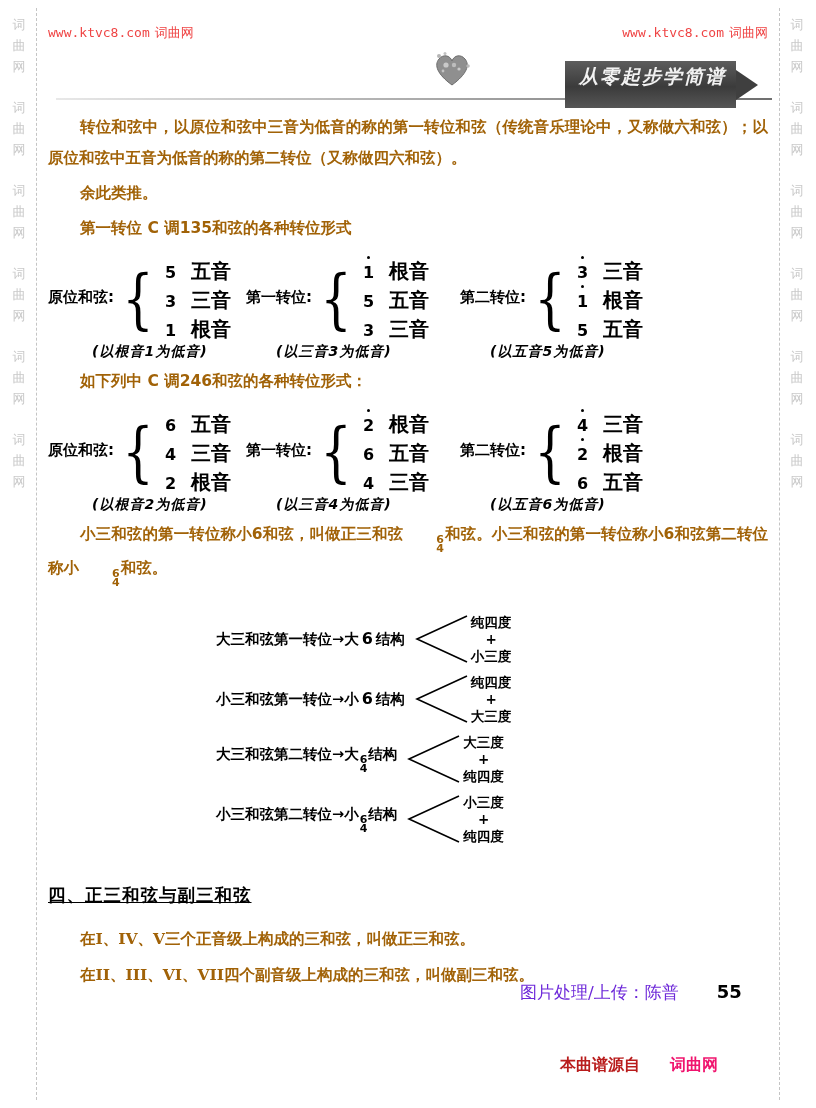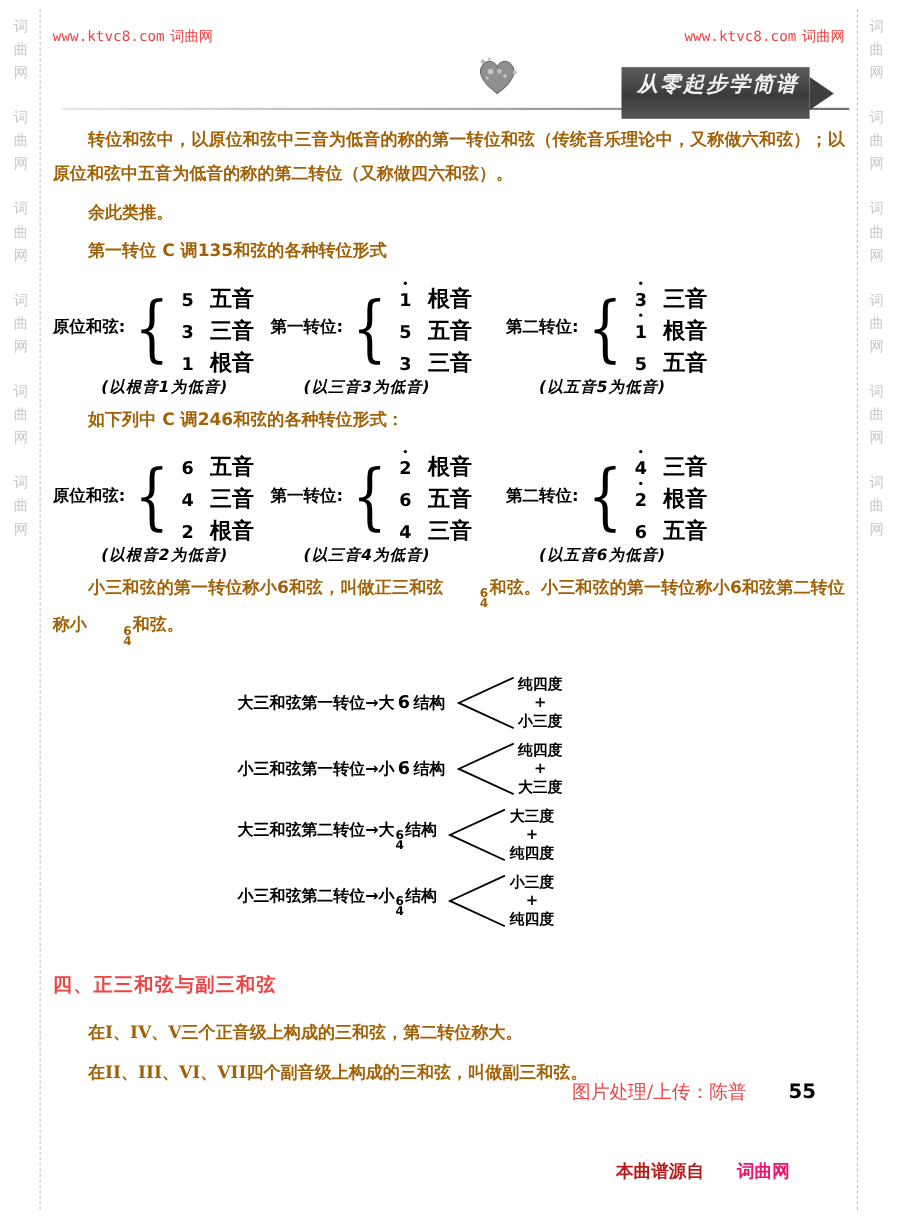--- a/index.html
+++ b/index.html
@@ -286,35 +286,36 @@
     font-family: "DejaVu Sans", "Liberation Sans", sans-serif;
   }
 
   
   h2.section {
     margin: 34px 0 16px 0;
     font-size: 17.5px;
     font-weight: bold;
     letter-spacing: 1px;
     font-family: "DejaVu Sans", "Liberation Sans", sans-serif;
-    color: #ef4444;
+    color: #000000;
+    text-decoration: underline;
   }
 
   
   .credit {
     position: absolute;
     left: 520px;
     top: 981px;
     display: flex;
     align-items: baseline;
   }
   .credit .credit-text {
     font-family: "DejaVu Serif", "Liberation Serif", serif;
     font-size: 17px;
-    color: #ef4444;
+    color: #6d28d9;
   }
   .credit .page-no {
     font-family: "DejaVu Sans", "Liberation Sans", sans-serif;
     font-size: 18px;
     font-weight: bold;
     margin-left: 38px;
   }
   .source-bar {
     position: absolute;
     left: 560px;
@@ -637,21 +638,21 @@
           <div class="struct-terms">
             <span>小三度</span>
             <span>+</span>
             <span>纯四度</span>
           </div>
         </div>
       </div>
 
     <h2 class="section">四、正三和弦与副三和弦</h2>
 
-    <p class="para indent"><span>在</span><span class="rom">I、IV、V</span><span>三个正音级上构成的三和弦，第二转位称大。</span></p>
+    <p class="para indent"><span>在</span><span class="rom">I、IV、V</span><span>三个正音级上构成的三和弦，叫做正三和弦。</span></p>
 
     <p class="para indent"><span>在</span><span class="rom">II、III、VI、VII</span><span>四个副音级上构成的三和弦，叫做副三和弦。</span></p>
 
   </div>
 
   <div class="credit">
     <span class="credit-text">图片处理/上传：陈普</span>
     <span class="page-no">55</span>
   </div>
 

